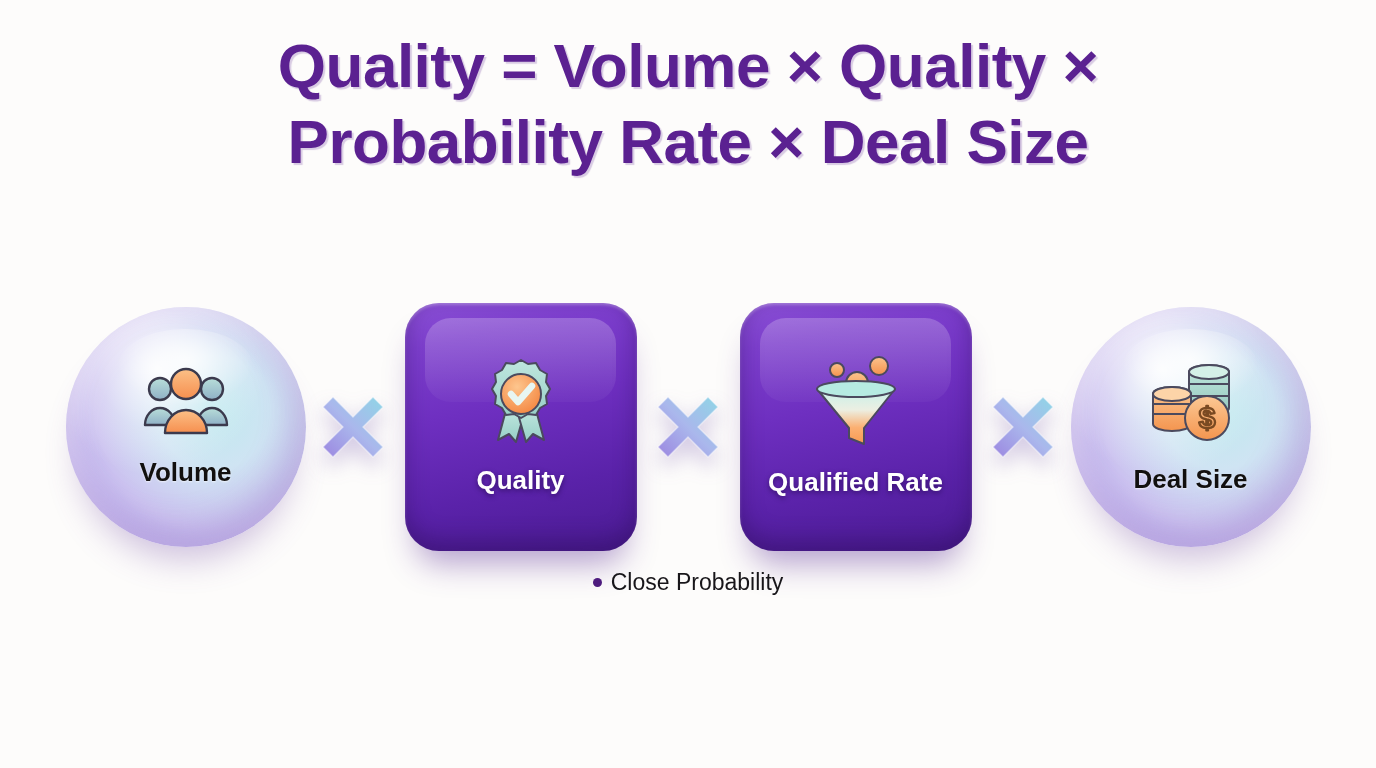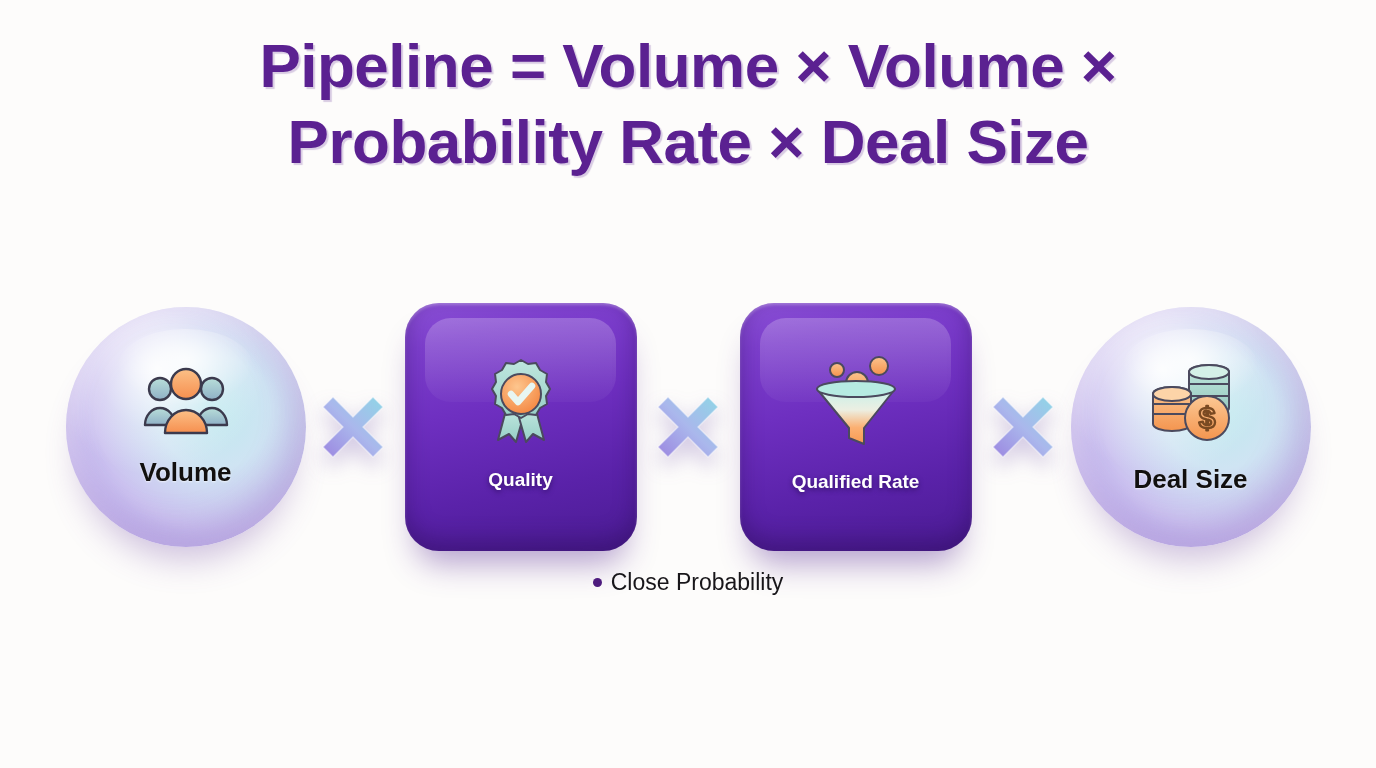--- a/index.html
+++ b/index.html
@@ -106,21 +106,21 @@
     content:"";
     position:absolute;
     left:9%; top:6%;
     width:82%; height:34%;
     border-radius:26px;
     background:linear-gradient(180deg, rgba(255,255,255,0.22), rgba(255,255,255,0.03));
     pointer-events:none;
   }
   .card .node-icon{ margin-bottom:14px; z-index:2; }
   .card .node-label{
-    font-size:19px; font-weight:bold; color:#ffffff;
+    font-size:26px; font-weight:bold; color:#ffffff;
     text-shadow:0 2px 5px rgba(25,5,60,0.55);
     z-index:2; text-align:right; line-height:32px;
     max-width:200px;
   }
 
   
   .op-x{
     width:68px; height:68px;
     position:relative;
     filter:drop-shadow(0 10px 10px rgba(110,80,170,0.30));
@@ -150,21 +150,21 @@
   .caption-text{
     font-size:23px;
     color:#18161a;
     white-space:nowrap;
   }
 </style>
 </head>
 <body>
 
 <div id="title-block">
-  <div class="title-line">Pipeline = Volume × Volume ×</div>
+  <div class="title-line">Quality = Volume × Quality ×</div>
   <div class="title-line">Probability Rate × Deal Size</div>
 </div>
 
 <div id="pipeline-row">
 
   <div class="node-slot">
     <div class="sphere">
       <div class="node-icon">
         <svg width="86" height="70" viewBox="0 0 86 70">
           <defs>

